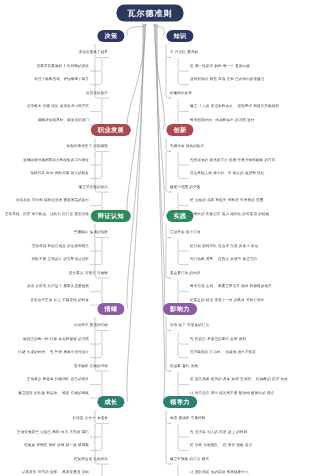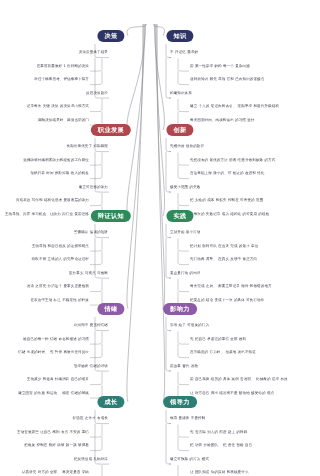--- a/index.html
+++ b/index.html
@@ -111,20 +111,21 @@
       <path d="M102,465 L102,476.2 Q102,477.6 98,477.6 L90,477.6" fill="none" stroke="#8d8d96" stroke-width="0.42"></path>
       <path d="M102,477.6 L102,489.7 Q102,491.1 98,491.1 L90,491.1" fill="none" stroke="#8d8d96" stroke-width="0.42"></path>
       <path d="M157.1,24 C157.1,213 169,388 163,402" fill="none" stroke="#8d8d96" stroke-width="0.55"></path>
       <path d="M166,410 L166,422.2 Q166,423.6 171,423.6 L169,423.6" fill="none" stroke="#8d8d96" stroke-width="0.45"></path>
       <path d="M178,424.5 L178,435.7 Q178,437.1 182,437.1 L189,437.1" fill="none" stroke="#8d8d96" stroke-width="0.42"></path>
       <path d="M178,437.1 L178,449.2 Q178,450.6 182,450.6 L189,450.6" fill="none" stroke="#8d8d96" stroke-width="0.42"></path>
       <path d="M166,423.6 L166,462.7 Q166,464.1 171,464.1 L169,464.1" fill="none" stroke="#8d8d96" stroke-width="0.45"></path>
       <path d="M178,465 L178,476.2 Q178,477.6 182,477.6 L189,477.6" fill="none" stroke="#8d8d96" stroke-width="0.42"></path>
       <path d="M178,477.6 L178,489.7 Q178,491.1 182,491.1 L189,491.1" fill="none" stroke="#8d8d96" stroke-width="0.42"></path>
     </svg>
+<div class="node root" style="left: 150px; top: 13px; background: rgb(43, 58, 92);">瓦尔德准则</div>
     <div class="node" style="left: 111px; top: 36px; background: rgb(46, 53, 102);">决策</div>
     <div class="leaf l" style="left: 108px; top: 53px;">决策质量高于结果</div>
     <div class="leaf l" style="left: 89px; top: 66.5px;">在事前就要做好 1 份判断的决策</div>
     <div class="leaf l" style="left: 89px; top: 80px;">对过个概率思考、评估概率下降方</div>
     <div class="leaf l" style="left: 108px; top: 93.5px;">反思决策路径</div>
     <div class="leaf l" style="left: 89px; top: 107px;">记录每次 关键 决策 的决策理由和方式</div>
     <div class="leaf l" style="left: 89px; top: 120.5px;">回顾决策结果时、回溯当初的门</div>
     <div class="node" style="left: 180px; top: 36px; background: rgb(46, 53, 102);">知识</div>
     <div class="leaf r" style="left: 170px; top: 53px;">不 只记忆 要理解</div>
     <div class="leaf r" style="left: 190px; top: 66.5px;">用 第一性原理 解构 每一个 复杂问题</div>

